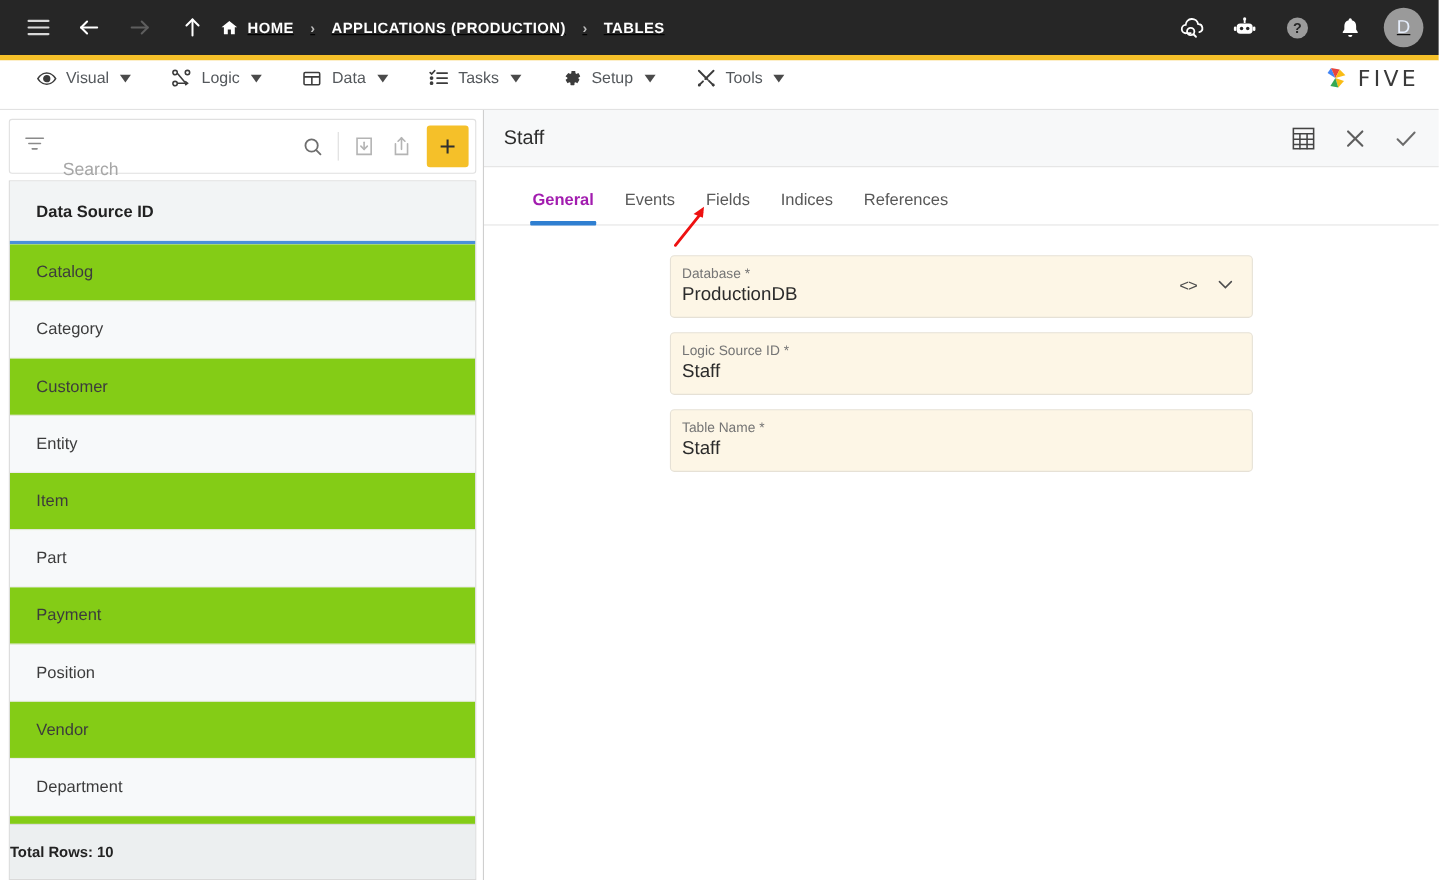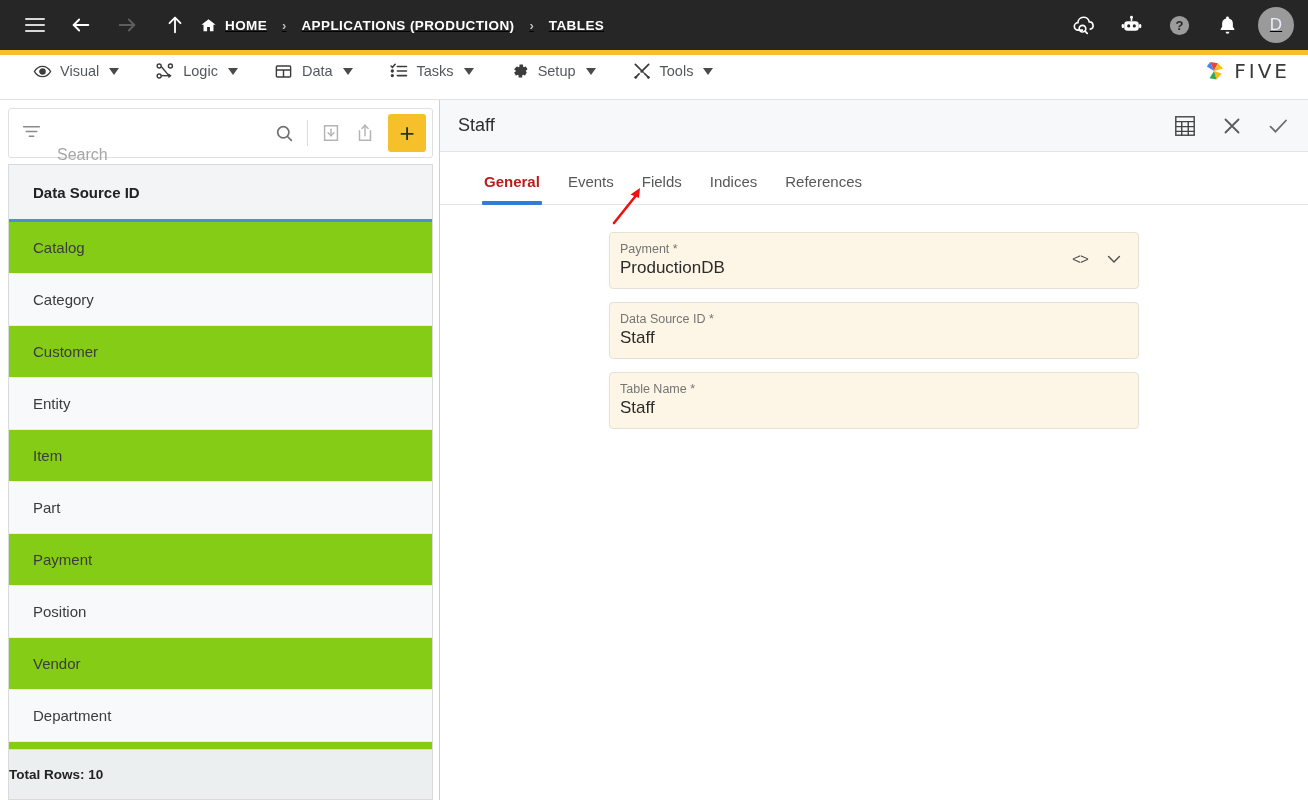--- a/index.html
+++ b/index.html
@@ -138,21 +138,21 @@
 
   .tabs {
     height: 53px; display: flex; align-items: flex-end;
     padding-left: 30px; border-bottom: 1px solid #e4e4e4; flex: none;
     position: relative;
   }
   .tab {
     font-size: 15px; color: #585858; padding: 0 14px 14px 14px;
     cursor: pointer; position: relative;
   }
-  .tab.active { color: #b91c1c; font-weight: bold; }
+  .tab.active { color: #a21caf; font-weight: bold; }
   .tab.active::after {
     content: ""; position: absolute; left: 12px; right: 12px; bottom: -1px;
     height: 4px; background: #2f7fd1; border-radius: 1px;
   }
   .arrow-anno { position: absolute; left: 168px; top: 33px; pointer-events:none; }
 
   .form { flex: 1; padding-top: 27px; min-height: 0; }
   .field {
     width: 530px; margin: 0 auto 13px auto; background: #fdf6e6;
     border: 1px solid #e6e1d6; border-radius: 4px;
@@ -422,33 +422,33 @@
         <div class="tab">Indices</div>
         <div class="tab">References</div>
         <svg class="arrow-anno" width="40" height="42" viewBox="0 0 40 42">
           <line x1="6" y1="38" x2="30" y2="8" stroke="#ee1111" stroke-width="2.6" stroke-linecap="round"></line>
           <path d="M32 3 L22.5 9.5 L31 13 Z" fill="#ee1111"></path>
         </svg>
       </div>
 
       <div class="form">
         <div class="field">
-          <span class="field-label">Payment *</span>
+          <span class="field-label">Database *</span>
           <span class="field-value">ProductionDB</span>
           <span class="field-icons">
             <span class="code-ico">&lt;&gt;</span>
             <span>
               <svg width="20" height="20" viewBox="0 0 24 24" fill="none" stroke="#4e4e4e" stroke-width="1.7" stroke-linecap="round">
                   <path d="M5.5 9l6.5 6.5L18.5 9"></path>
                 </svg>
             </span>
           </span>
         </div>
         <div class="field">
-          <span class="field-label">Data Source ID *</span>
+          <span class="field-label">Logic Source ID *</span>
           <span class="field-value">Staff</span>
         </div>
         <div class="field">
           <span class="field-label">Table Name *</span>
           <span class="field-value">Staff</span>
         </div>
       </div>
     </div>
 
   </div>

